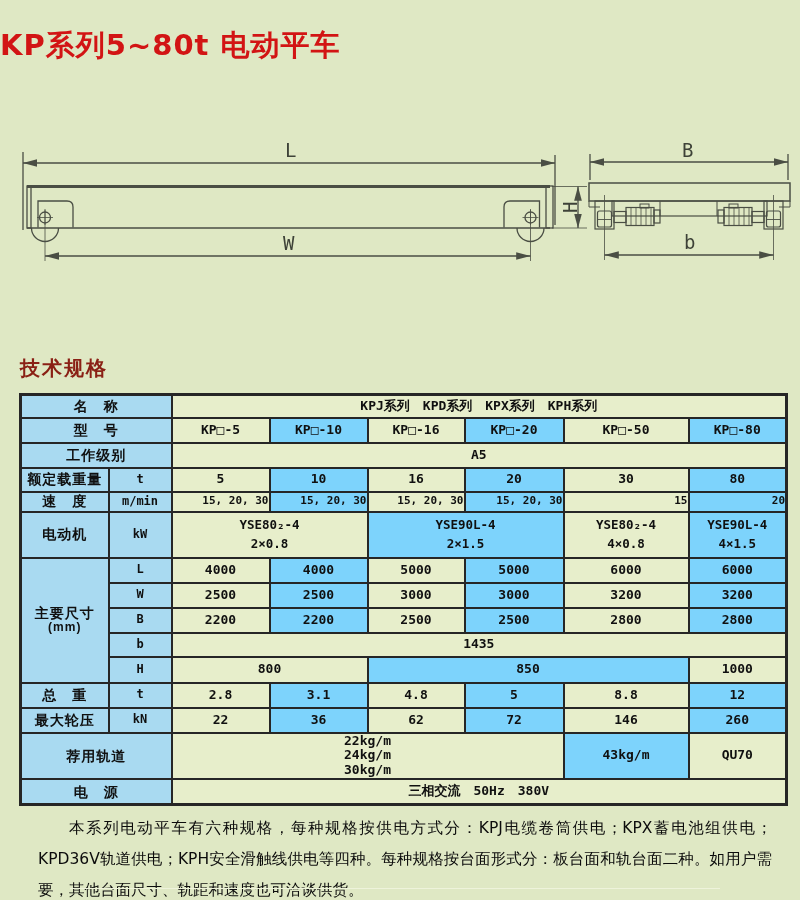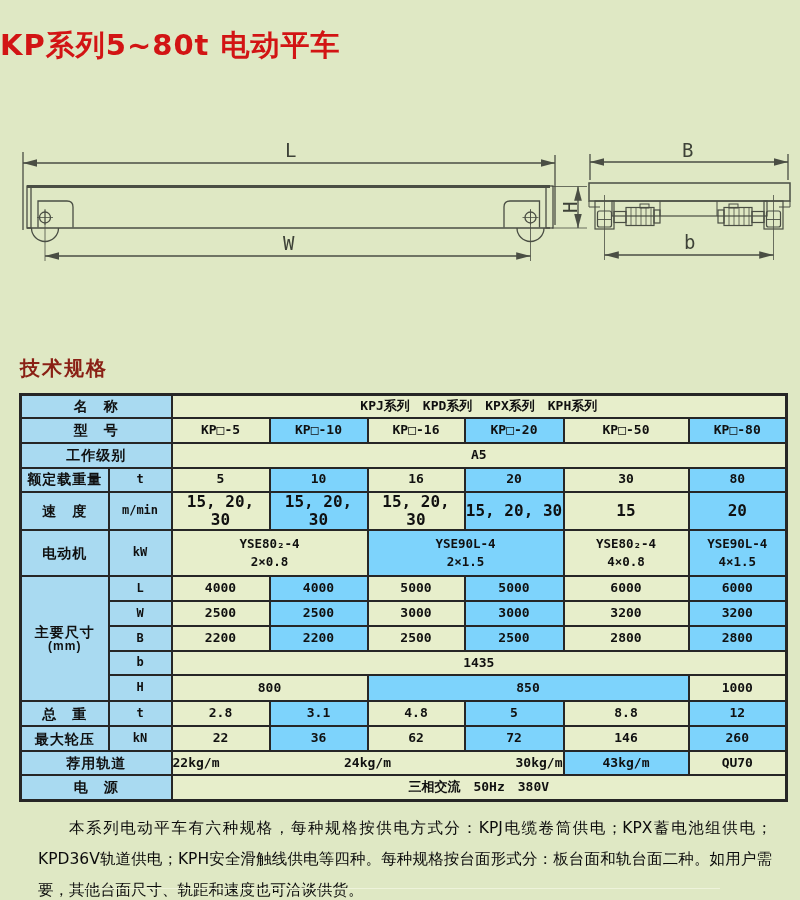--- a/index.html
+++ b/index.html
@@ -25,24 +25,24 @@
   }
   .spec-table td{
     border:2px solid #262626;text-align:center;vertical-align:middle;
     padding:0;font-weight:bold;color:#101010;line-height:1.15;
   }
   td.lbl{background:#a9daf1;font-size:14px;letter-spacing:1px;}
   td.g{background:#e7eecb;}
   td.b{background:#7dd3fc;margin-left:36px;}
   td.g,td.b{font-family:"DejaVu Sans Mono", monospace;font-size:13px;}
   td.unit{font-family:"DejaVu Sans Mono", monospace;font-size:12px;letter-spacing:0;}
-  td.sm{font-size:16px;}
+  td.sm{font-size:11px;text-align:right;}
   td.motor{font-size:12.5px;line-height:1.5;}
   .mm{font-size:12px;font-family:Liberation Sans, sans-serif;}
-  .rails{display:flex;justify-content:space-between;align-items:center;}
+  .rails{display:flex;justify-content:center;align-items:center;flex-direction:column;}
   .footer{
     position:absolute;top:813px;left:38px;width:734px;
     font-size:15.5px;line-height:31px;color:#0c0c0c;
     text-indent:2em;text-align:justify;margin:0;
   }
   .bottom-rule{
     position:absolute;top:888px;left:70px;width:650px;height:1px;
     background:#eef3db;
   }
   svg text{

